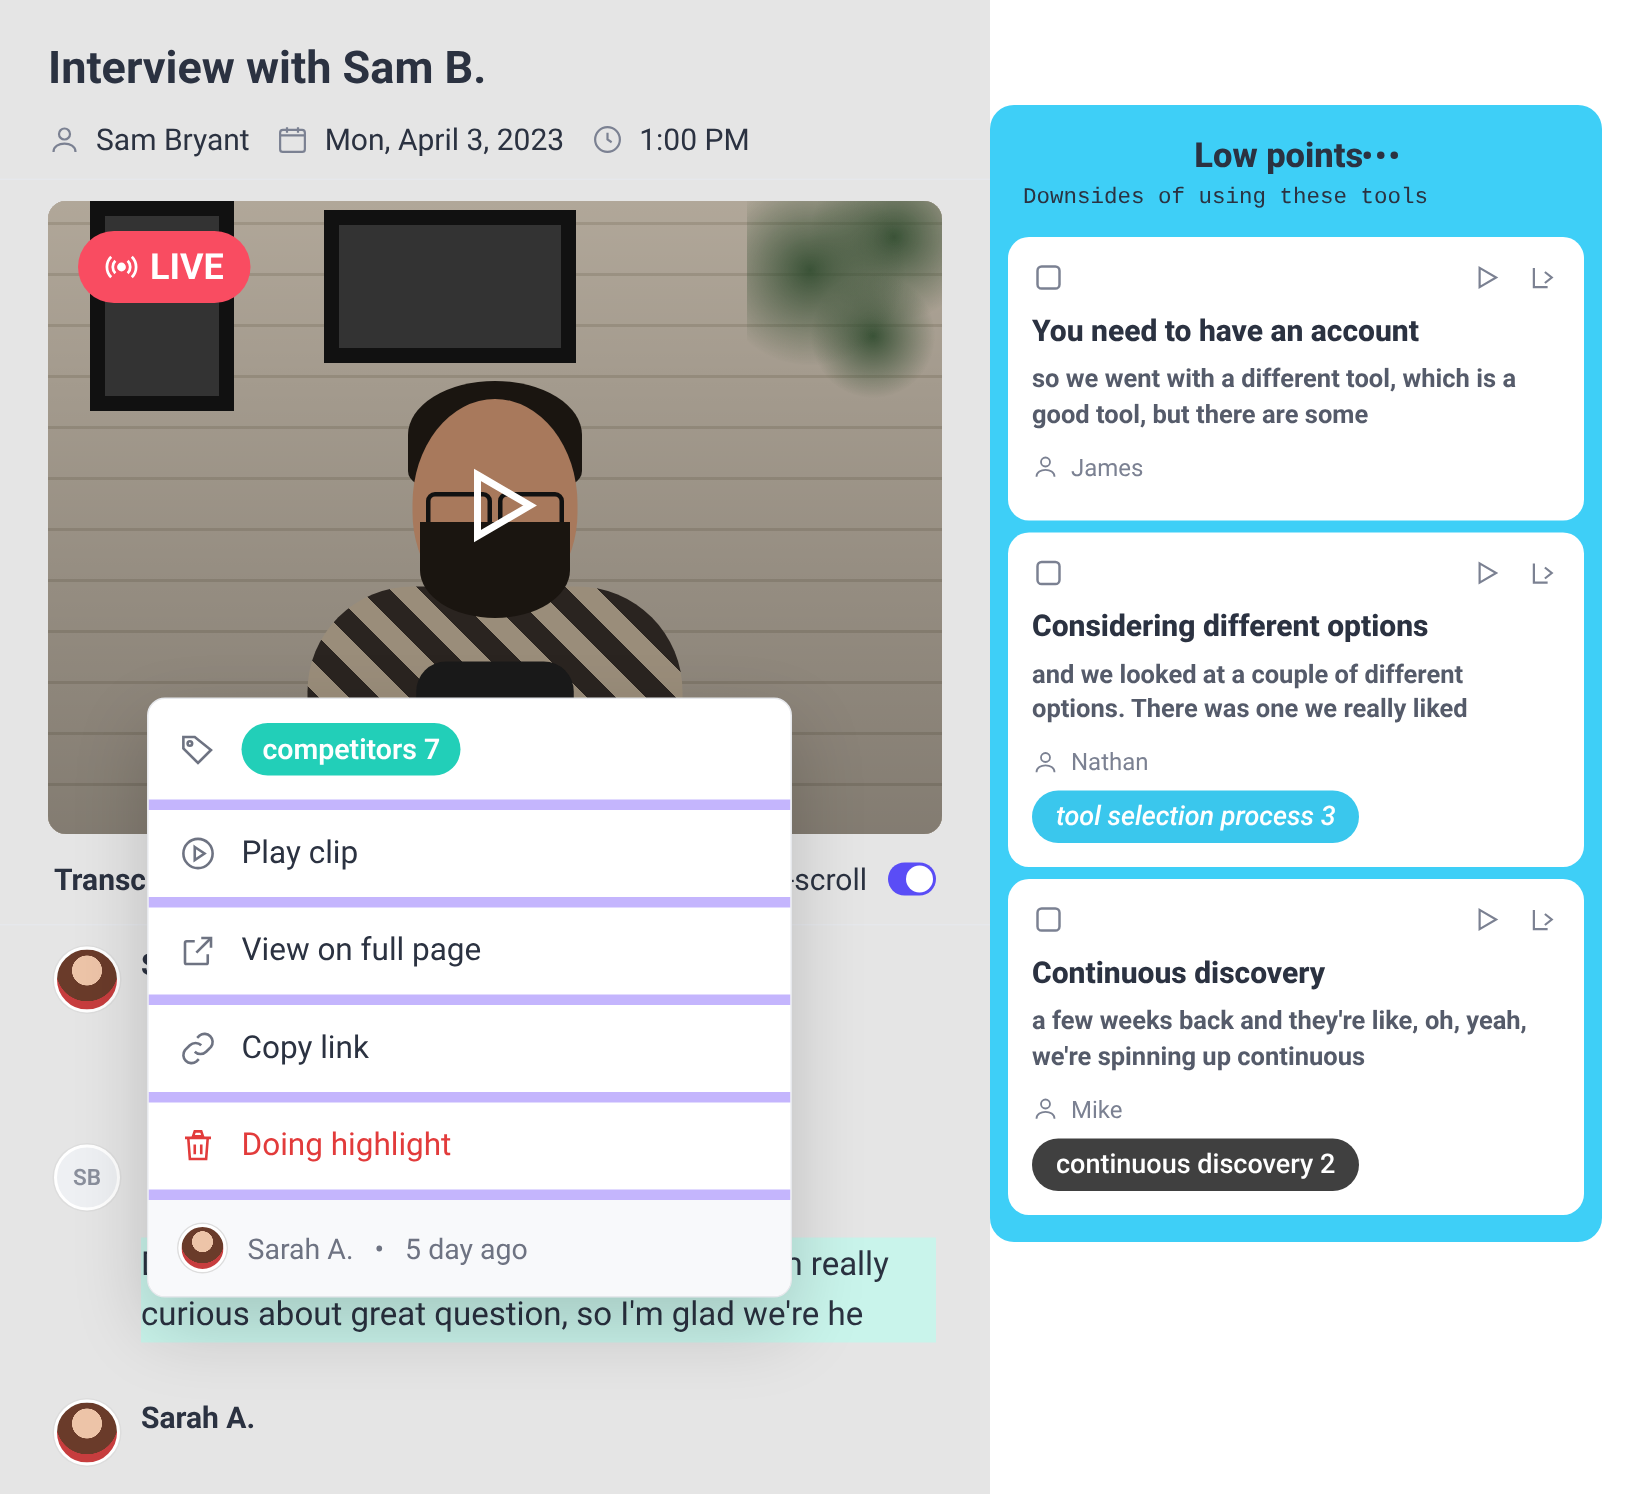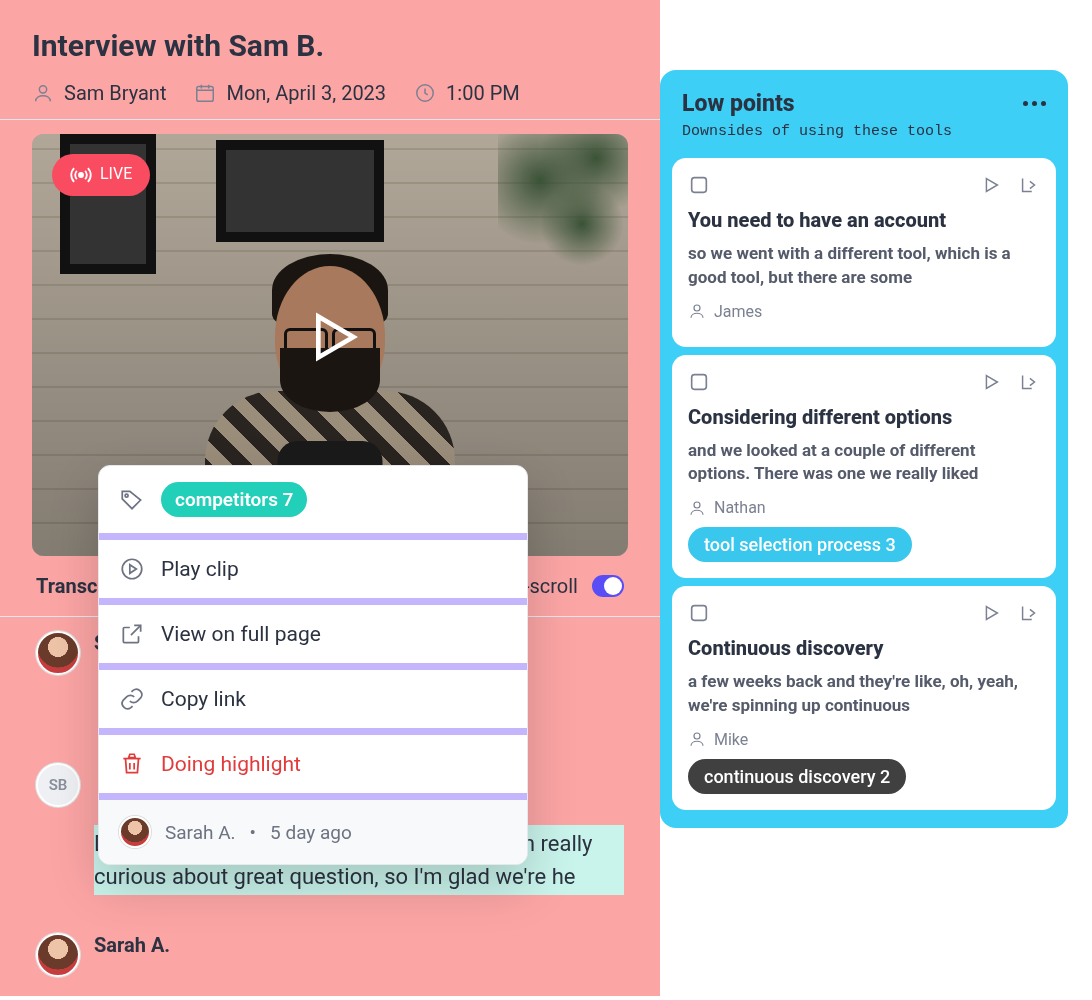--- a/index.html
+++ b/index.html
@@ -7,37 +7,37 @@
       font-family: -apple-system, BlinkMacSystemFont, 'Segoe UI', Roboto, sans-serif;
       width: 1092px;
       height: 1000px;
       background: #fff;
       position: relative;
     }
 
     .main-panel {
       width: 660px;
       height: 996px;
-      background: #fca5a5;
+      background: #e5e5e5;
       position: relative;
       float: left;
     }
 
     .page-title {
       font-size: 30px;
       font-weight: 700;
       color: #2b3241;
       padding: 28px 32px 10px 32px;
     }
 
     .meta-row {
       display: flex;
       align-items: center;
       padding: 8px 32px 14px 32px;
-      gap: 28px;
+      gap: 18px;
       border-bottom: 1px solid #e6e8ec;
     }
 
     .meta-item {
       display: flex;
       align-items: center;
       gap: 10px;
       color: #2b3241;
       font-size: 20px;
     }
@@ -134,25 +134,25 @@
       border-radius:70px 70px 0 0;
     }
     .person .tee {
       position:absolute; bottom:0; left:50%; transform:translateX(-50%);
       width:105px; height:115px; background:#1a1a1a; border-radius:20px 20px 0 0;
     }
 
     .live-badge {
       position: absolute;
       top: 20px; left: 20px;
-      display: flex; align-items: flex-start; gap: 8px;
+      display: flex; align-items: center; gap: 8px;
       background: #f94c61;
       color: #fff;
-      font-weight: 400;
-      font-size: 16px;
+      font-weight: 700;
+      font-size: 24px;
       padding: 10px 18px;
       border-radius: 999px;
     }
 
     .play-button {
       position: absolute;
       top: 48%; left: 50%;
       transform: translate(-50%,-50%);
       width: 70px; height: 70px;
     }
@@ -232,21 +232,21 @@
     
     .side-panel {
       position: absolute;
       right: 24px; top: 70px;
       width: 408px;
       background: #3ecff7;
       border-radius: 16px;
       padding: 14px 10px 10px 10px;
     }
     .side-header {
-      display: flex; justify-content: space-between; align-items: center;
+      display: flex; justify-content: center; align-items: center;
       padding: 6px 12px 4px 12px;
     }
     .side-title { font-size: 23px; font-weight: 800; color: #2b3241; }
     .side-sub { font-size: 15px; color: #2b3241; padding: 2px 12px 10px 12px; font-family: Liberation Mono, monospace; }
     .dots { display:flex; gap:4px; }
     .dots span { width:5px; height:5px; background:#2b3241; border-radius:50%; }
 
     .card {
       background: #fff; border-radius: 14px; padding: 16px; margin: 8px 2px;
     }
@@ -255,21 +255,21 @@
     }
     .card-top .left-icons, .card-top .right-icons { display:flex; gap:16px; }
     .card-top svg { width:22px; height:22px; color:#7b8192; }
     .card h3 { font-size: 20px; font-weight: 800; color: #2b3241; margin-bottom: 10px; }
     .card p { font-size: 17px; color: #555b6a; line-height: 1.4; margin-bottom: 12px; font-weight: bold; }
     .card .author { display:flex; align-items:center; gap:8px; color:#7b8192; font-size: 16px; margin-bottom: 10px; }
     .pill {
       display:inline-block; border-radius: 999px; padding: 7px 16px; font-size: 18px; font-weight: 500; color: #fff;
     }
     .pill.pink { background:#f46a90; }
-    .pill.cyan { background:#3ac7ed; }
+    .pill.cyan { background:#3ac7ed;font-style:italic; }
     .pill.lime { background:#404040; }
 
   </style>
 </head>
 <body>
 
 <div class="main-panel">
   <h1 class="page-title">Interview with Sam B.</h1>
 
   <div class="meta-row">

